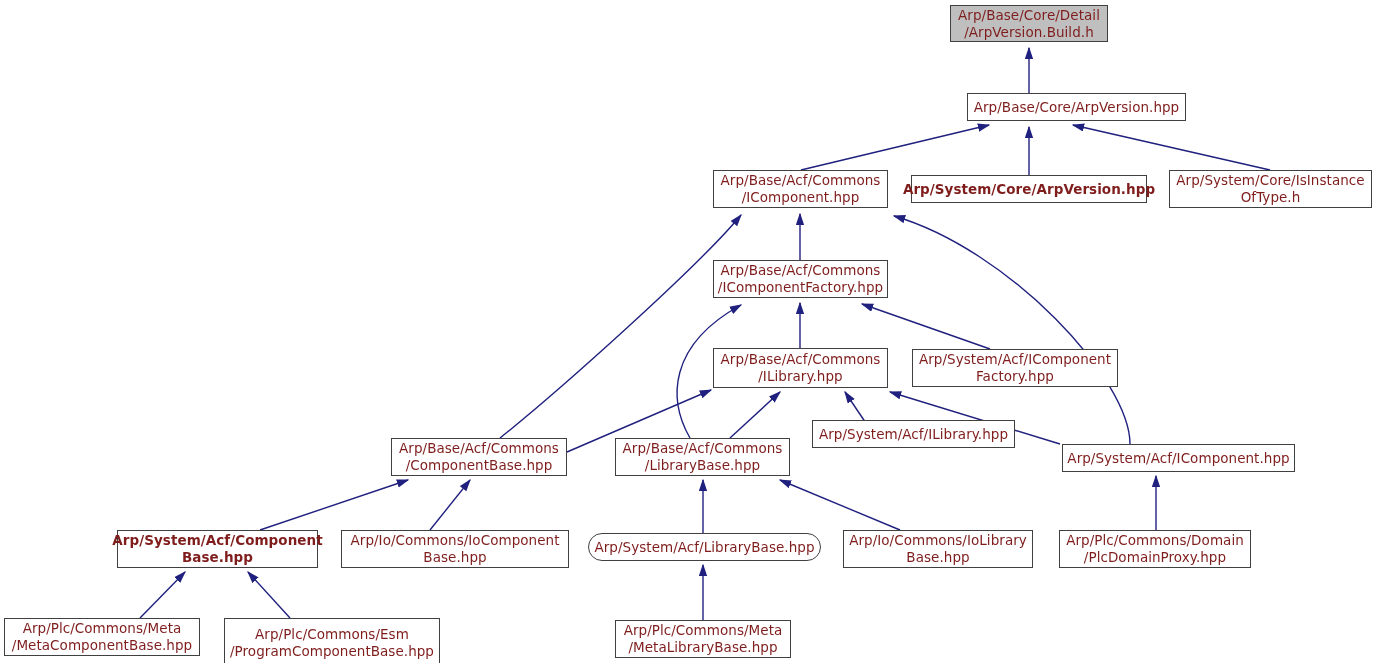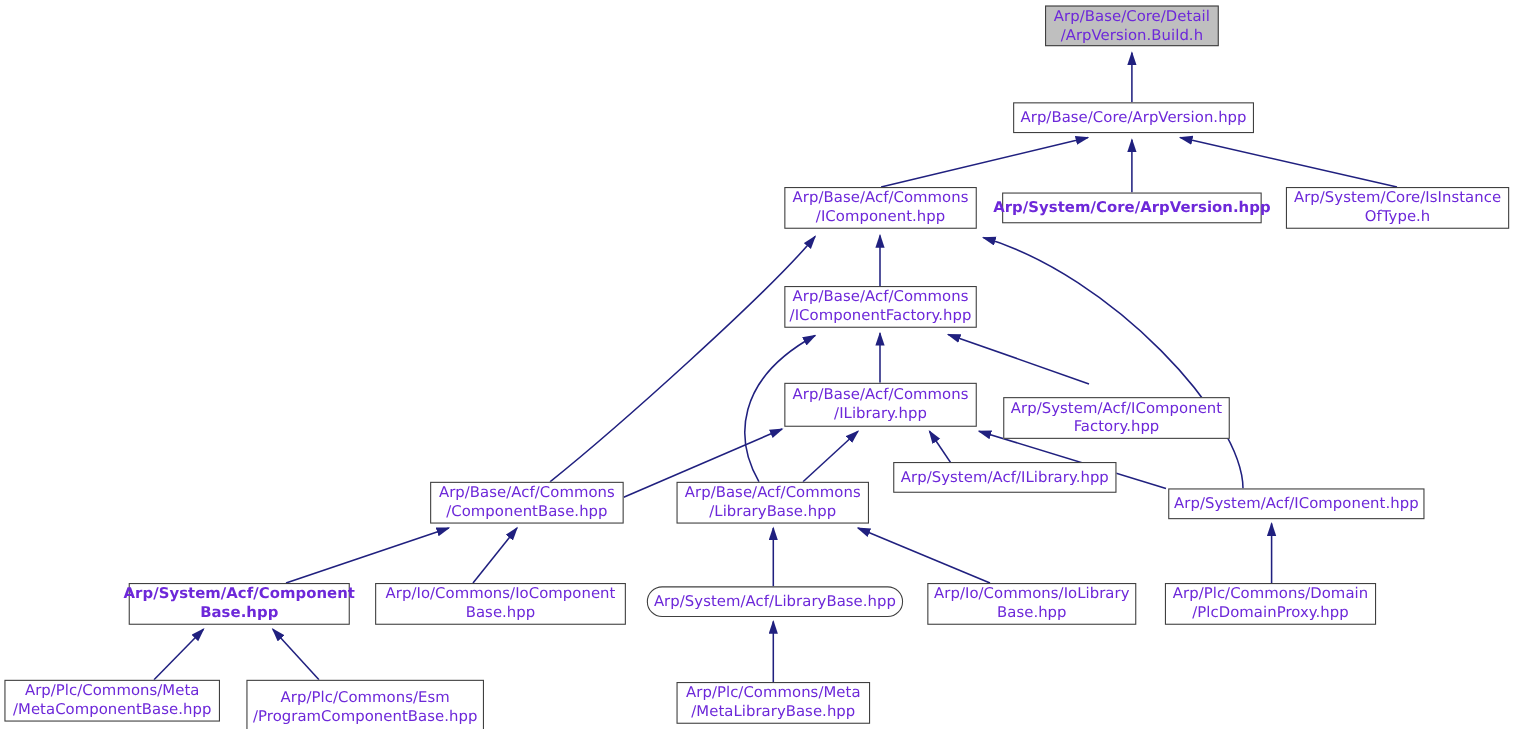--- a/index.html
+++ b/index.html
@@ -22,21 +22,21 @@
     top: 0;
     width: 1377px;
     height: 663px;
     pointer-events: none;
   }
   .node {
     position: absolute;
     box-sizing: border-box;
     border: 1px solid #404040;
     background: #ffffff;
-    color: #6d28d9;
+    color: #7f1d1d;
     display: flex;
     align-items: center;
     justify-content: center;
     text-align: center;
     font-size: 13.5px;
     line-height: 17px;
     letter-spacing: 0.05px;
     white-space: pre-line;
     cursor: pointer;
     z-index: 2;
@@ -82,31 +82,31 @@
         <path d="M900,530 L780,480" fill="none" stroke="#20207f" stroke-width="1.4" marker-end="url(#arrowhead)"></path>
         <path d="M1156,530 L1156,476" fill="none" stroke="#20207f" stroke-width="1.4" marker-end="url(#arrowhead)"></path>
         <path d="M140,618 L185,572" fill="none" stroke="#20207f" stroke-width="1.4" marker-end="url(#arrowhead)"></path>
         <path d="M290,618 L248,572" fill="none" stroke="#20207f" stroke-width="1.4" marker-end="url(#arrowhead)"></path>
         <path d="M703,620 L703,565" fill="none" stroke="#20207f" stroke-width="1.4" marker-end="url(#arrowhead)"></path>
       </g>
   </svg>
   <div id="node-layer">
       <div class="node root" style="left: 950px; top: 5px; width: 158px; height: 37px;"><span class="lbl">Arp/Base/Core/Detail
 /ArpVersion.Build.h</span></div>
-      <div class="node" style="left: 921px; top: 93px; width: 219px; height: 28px;"><span class="lbl">Arp/Base/Core/ArpVersion.hpp</span></div>
+      <div class="node" style="left: 967px; top: 93px; width: 219px; height: 28px;"><span class="lbl">Arp/Base/Core/ArpVersion.hpp</span></div>
       <div class="node" style="left: 713px; top: 170px; width: 175px; height: 38px;"><span class="lbl">Arp/Base/Acf/Commons
 /IComponent.hpp</span></div>
       <div class="node" style="left: 911px; top: 175px; width: 236px; height: 28px; font-weight: bold;"><span class="lbl">Arp/System/Core/ArpVersion.hpp</span></div>
       <div class="node" style="left: 1169px; top: 170px; width: 203px; height: 38px;"><span class="lbl">Arp/System/Core/IsInstance
 OfType.h</span></div>
       <div class="node" style="left: 713px; top: 260px; width: 175px; height: 38px;"><span class="lbl">Arp/Base/Acf/Commons
 /IComponentFactory.hpp</span></div>
       <div class="node" style="left: 713px; top: 348px; width: 175px; height: 40px;"><span class="lbl">Arp/Base/Acf/Commons
 /ILibrary.hpp</span></div>
-      <div class="node" style="left: 912px; top: 349px; width: 206px; height: 38px; margin-top: 12px;"><span class="lbl">Arp/System/Acf/IComponent
+      <div class="node" style="left: 912px; top: 349px; width: 206px; height: 38px;"><span class="lbl">Arp/System/Acf/IComponent
 Factory.hpp</span></div>
       <div class="node" style="left: 391px; top: 438px; width: 176px; height: 38px;"><span class="lbl">Arp/Base/Acf/Commons
 /ComponentBase.hpp</span></div>
       <div class="node" style="left: 615px; top: 438px; width: 175px; height: 38px;"><span class="lbl">Arp/Base/Acf/Commons
 /LibraryBase.hpp</span></div>
       <div class="node" style="left: 812px; top: 420px; width: 203px; height: 28px;"><span class="lbl">Arp/System/Acf/ILibrary.hpp</span></div>
       <div class="node" style="left: 1038px; top: 444px; width: 233px; height: 28px; margin-left: 24px;"><span class="lbl">Arp/System/Acf/IComponent.hpp</span></div>
       <div class="node" style="left: 117px; top: 530px; width: 201px; height: 38px; font-weight: bold;"><span class="lbl">Arp/System/Acf/Component
 Base.hpp</span></div>
       <div class="node" style="left: 341px; top: 530px; width: 228px; height: 38px;"><span class="lbl">Arp/Io/Commons/IoComponent

